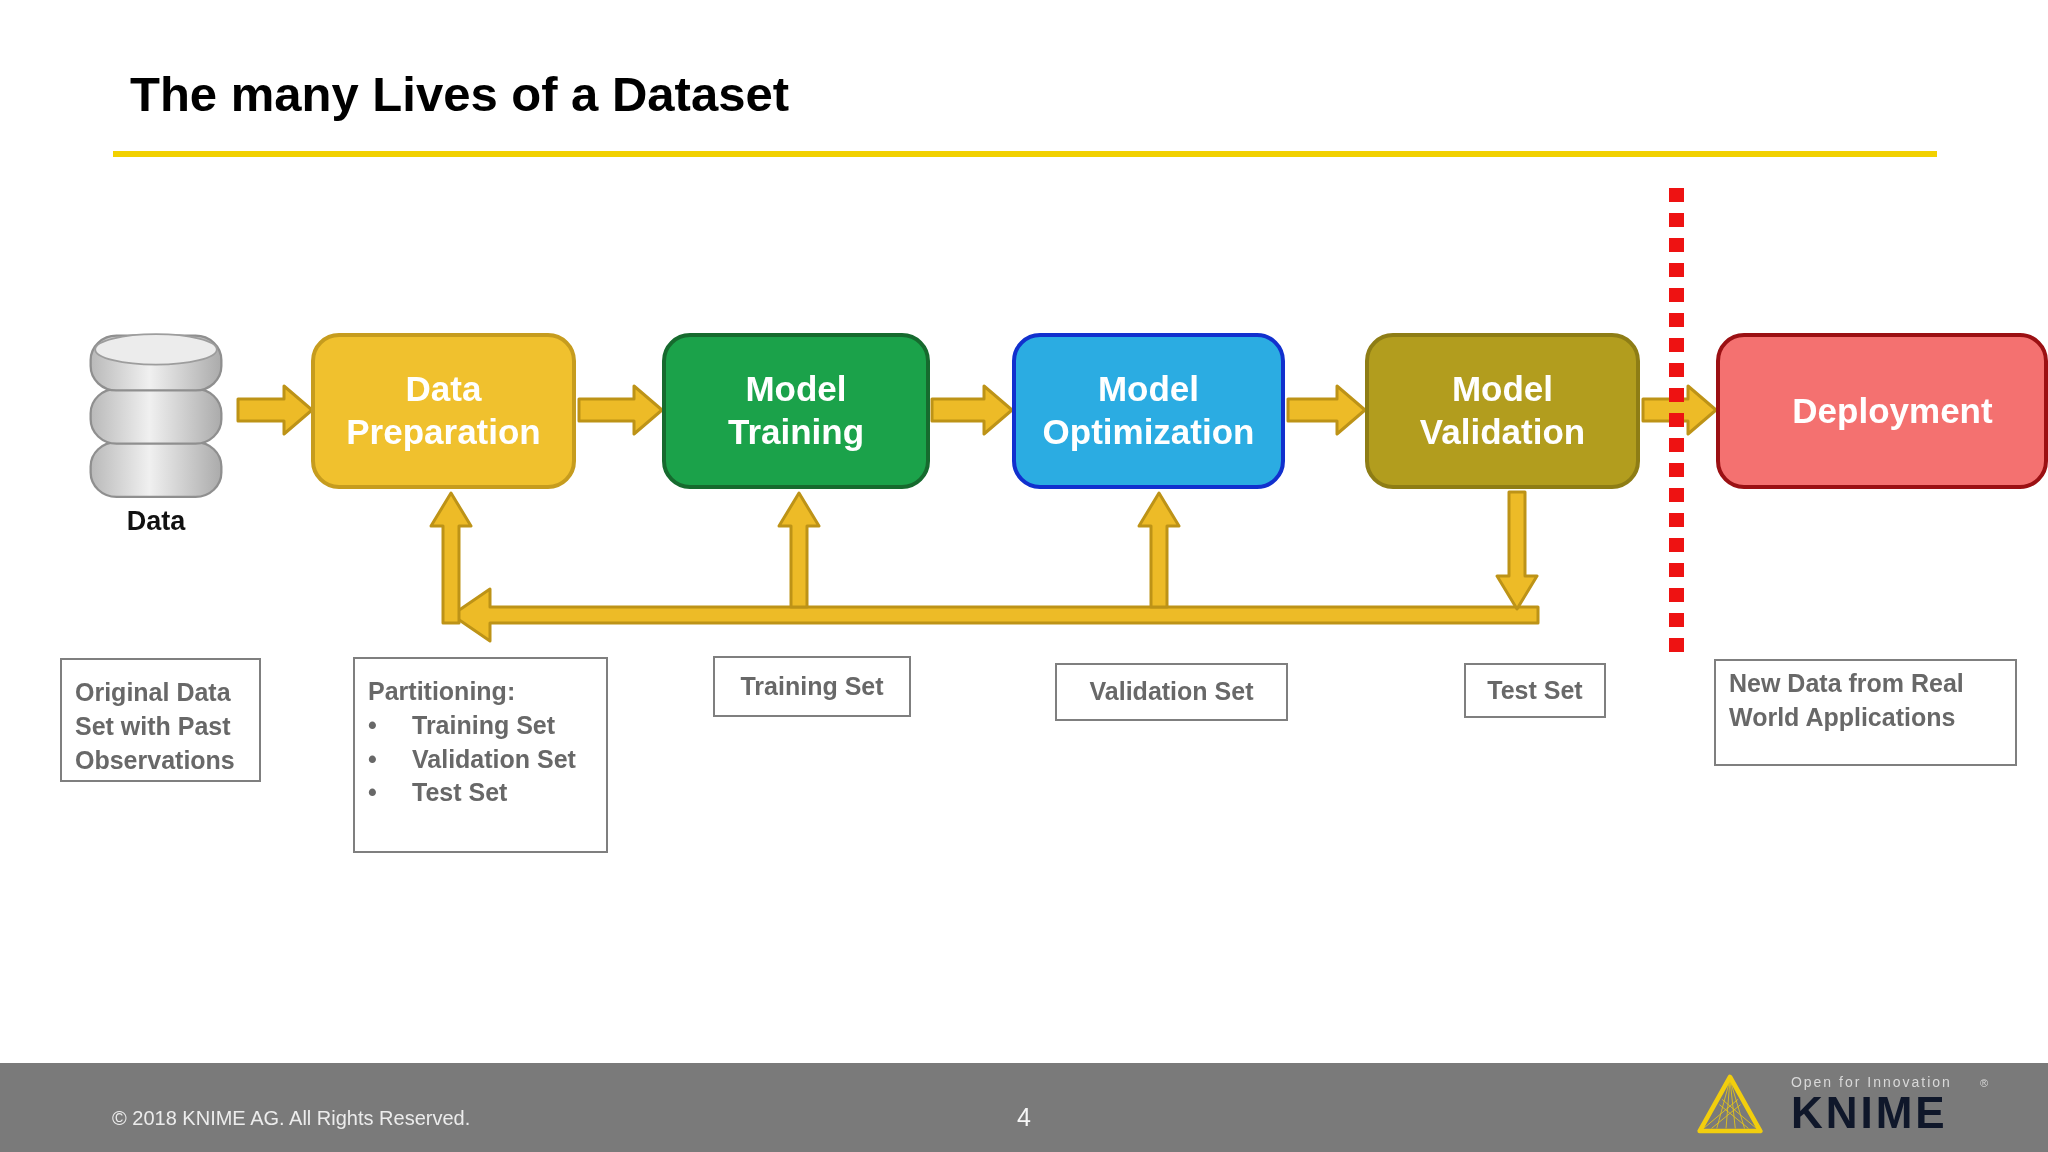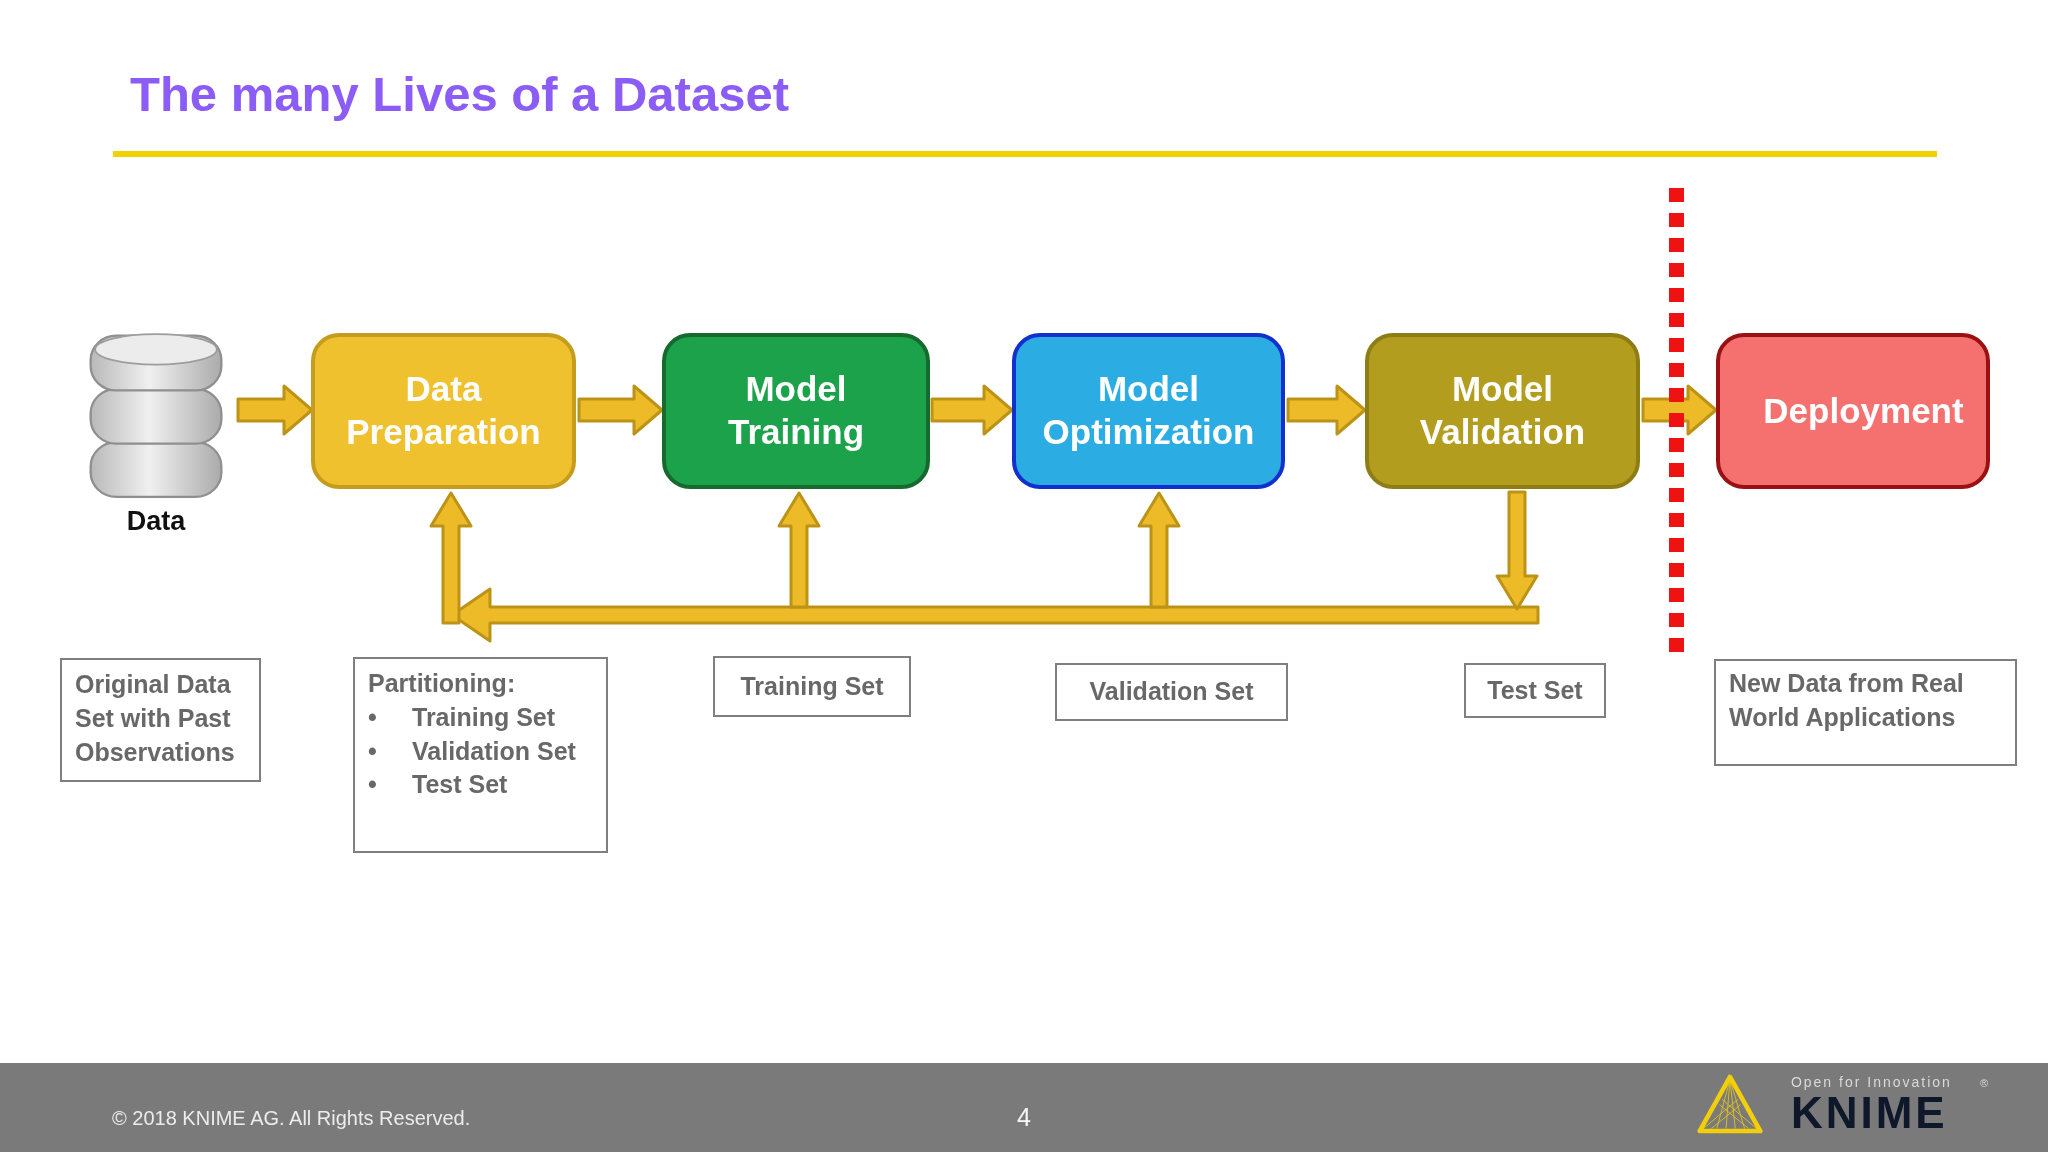--- a/index.html
+++ b/index.html
@@ -7,21 +7,21 @@
     width:2048px;height:1152px;
     background:#ffffff;
     font-family:"Liberation Sans", sans-serif;
     overflow:hidden;
   }
   .slide{position:relative;width:2048px;height:1152px;background:#ffffff;}
 
   
   .title{
     position:absolute;left:130px;top:66px;
-    font-size:49px;font-weight:bold;color:#8b5cf6;letter-spacing:0px;
+    font-size:49px;font-weight:bold;color:#000000;letter-spacing:0px;
   }
   .title-rule{
     position:absolute;left:113px;top:151px;width:1824px;height:6px;
     background:#f2d100;
   }
 
   
   .arrow-layer{position:absolute;left:0;top:0;width:2048px;height:1152px;pointer-events:none;}
 
   
@@ -40,21 +40,21 @@
   
   .separator{
     position:absolute;left:1669px;top:188px;width:15px;height:474px;
     background:repeating-linear-gradient(to bottom,#ee1212 0px,#ee1212 14px,rgba(0,0,0,0) 14px,rgba(0,0,0,0) 25px);
   }
 
   
   .note-box{
     position:absolute;background:#ffffff;border:2px solid #7f7f7f;
     color:#686868;font-weight:bold;font-size:25px;line-height:1.35;
-    box-sizing:border-box;padding:8px 13px;
+    box-sizing:border-box;padding:16px 13px;
   }
   .note-center{display:flex;align-items:center;justify-content:center;text-align:center;padding:4px 8px;}
   .bullet-row{display:flex;}
   .bullet-glyph{width:44px;flex:0 0 44px;}
 
   
   .footer{
     position:absolute;left:0;top:1063px;width:2048px;height:89px;background:#7a7a7a;
   }
   .copyright{position:absolute;left:112px;top:44px;font-size:20px;color:#ececec;font-weight:normal;}
@@ -118,21 +118,21 @@
     <div>Training</div>
   </div>
   <div class="flow-box" style="left: 1012px; width: 273px; background: rgb(43, 172, 226); border-color: rgb(17, 48, 206);">
     <div>Model</div>
     <div>Optimization</div>
   </div>
   <div class="flow-box" style="left: 1365px; width: 275px; background: rgb(178, 157, 30); border-color: rgb(142, 125, 21);">
     <div>Model</div>
     <div>Validation</div>
   </div>
-  <div class="flow-box" style="left: 1716px; width: 274px; background: rgb(244, 113, 112); border-color: rgb(155, 16, 19); padding-left: 21px;">
+  <div class="flow-box" style="left: 1716px; width: 332px; background: rgb(244, 113, 112); border-color: rgb(155, 16, 19); padding-left: 21px;">
     <div>Deployment</div>
     <div></div>
   </div>
 
   <div class="separator"></div>
 
   <div class="note-box" style="left:60px;top:658px;width:201px;height:124px;">
     <span>Original Data Set with Past Observations</span>
   </div>
 

